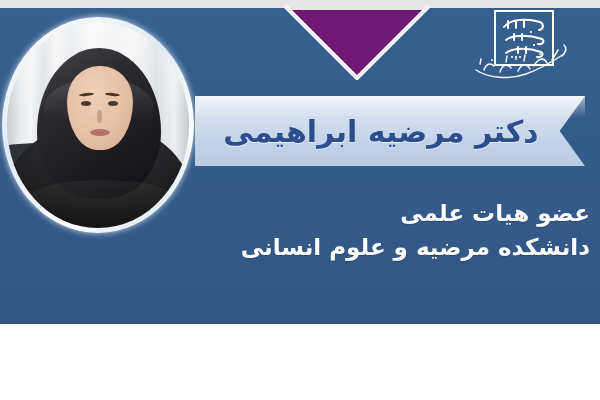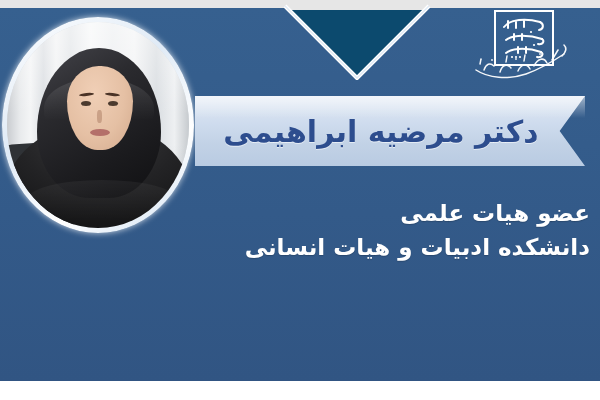--- a/index.html
+++ b/index.html
@@ -8,23 +8,23 @@
     padding: 0;
     background: #ffffff;
   }
   body {
     font-family: "DejaVu Sans", "Liberation Sans", sans-serif;
   }
 
   #stage {
     position: relative;
     width: 600px;
-    height: 400px;
+    height: 324px;
     overflow: hidden;
-    background: #0c4a6e;
+    background: #701a75;
   }
 
   
   .top-strip {
     position: absolute;
     left: 0; top: 0;
     width: 600px;
     height: 10px;
     background: #e6e6e6;
   }
@@ -329,21 +329,21 @@
     </div>
   </div>
 
   <div class="ribbon">
     <span class="ribbon-name">دکتر مرضیه ابراهیمی</span>
   </div>
   <div class="ribbon-gloss"></div>
 
   <div class="subtitle">
     <div class="subtitle-line">عضو هیات علمی</div>
-    <div class="subtitle-line second">دانشکده ادبیات و هیات انسانی</div>
+    <div class="subtitle-line second">دانشکده مرضیه و علوم انسانی</div>
   </div>
 
   <div class="logo">
     <div class="logo-mark">
       <svg viewBox="0 0 56 52" width="56" height="52">
         <g fill="none" stroke="#ffffff" stroke-width="2" stroke-linecap="round">
           <path d="M8 15 C14 7, 30 6, 44 10"></path>
           <path d="M44 10 C48 12, 48 17, 43 18"></path>
           <path d="M12 16 L12 9"></path>
           <path d="M20 16 L20 10"></path>

